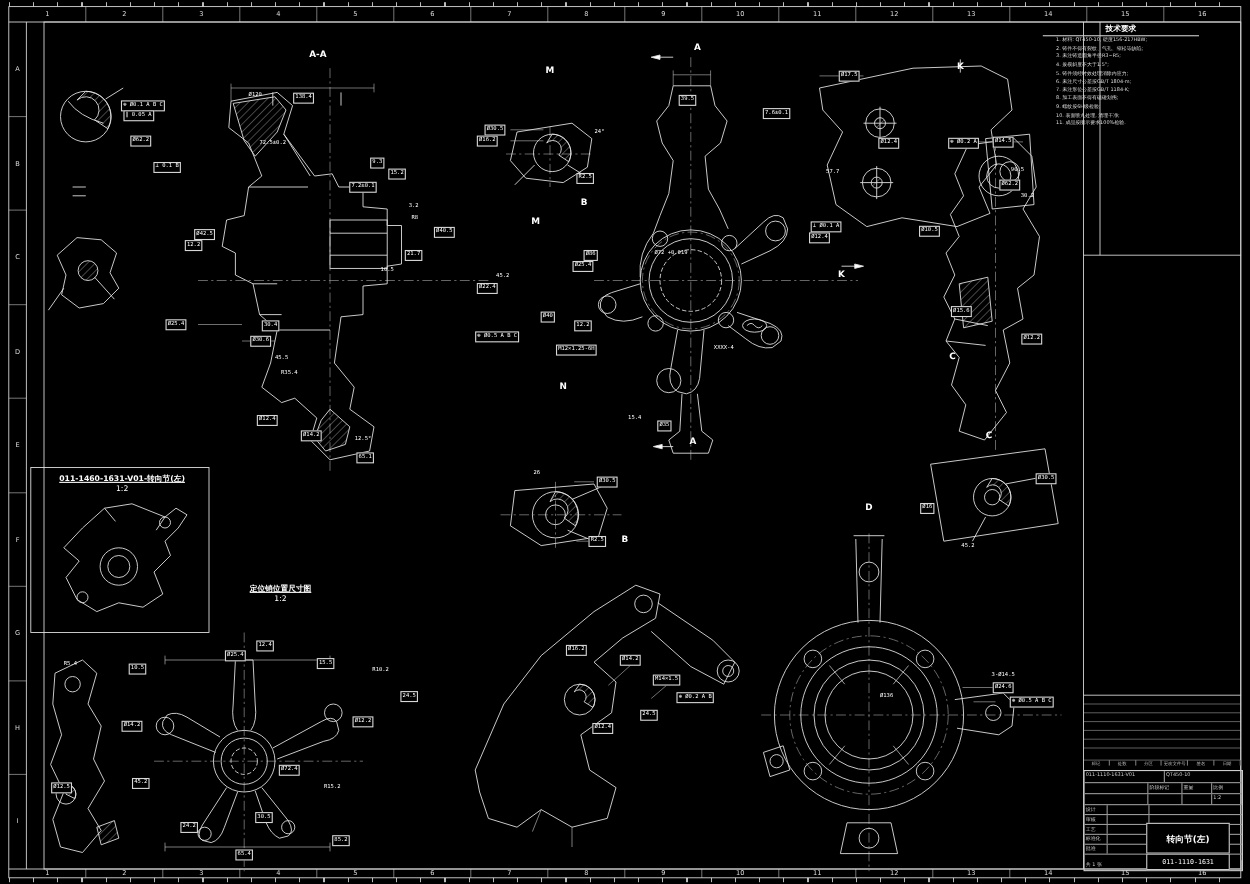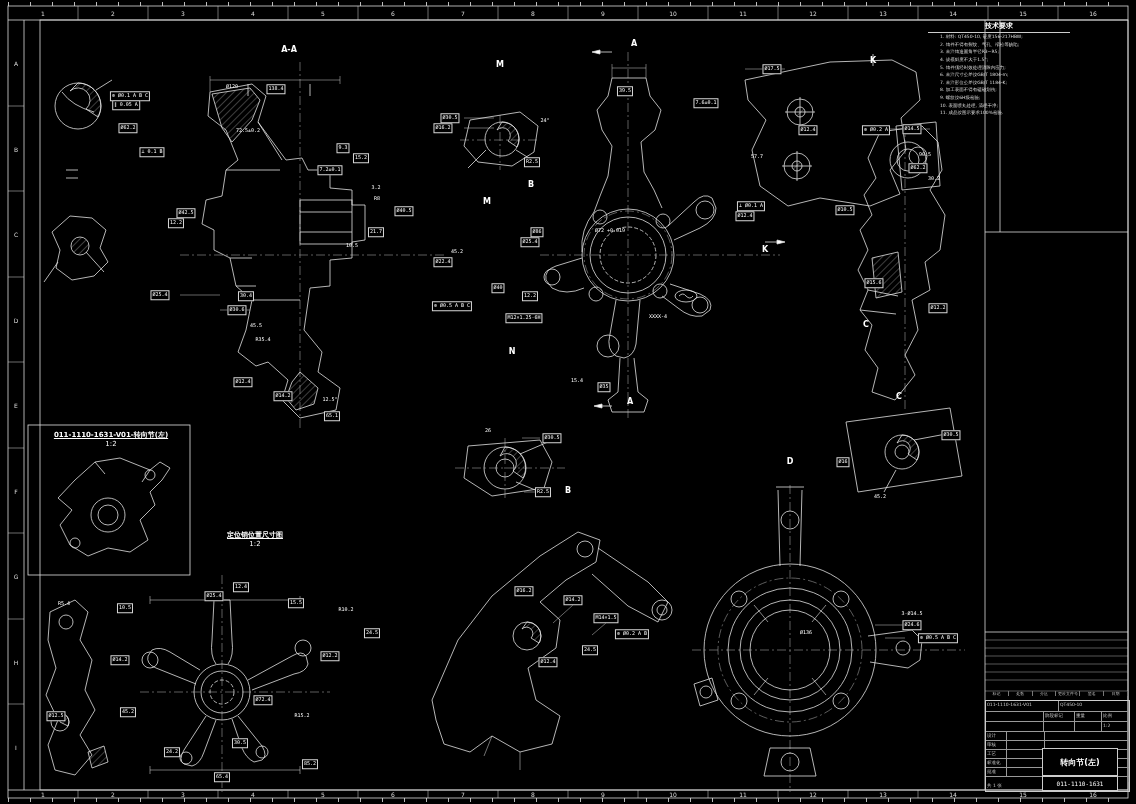--- a/index.html
+++ b/index.html
@@ -15,21 +15,21 @@
        color:#fff;white-space:nowrap;z-index:5;}
   .zone{position:absolute;transform:translate(-50%,-50%);font:6px "DejaVu Sans",sans-serif;color:#ddd;z-index:3;}
   #inset-title{position:absolute;left:36px;top:430px;width:150px;text-align:center;z-index:5;}
   #inset-title .t{font:bold 7px "DejaVu Sans",sans-serif;text-decoration:underline;}
   #inset-title .s{font:7px "DejaVu Sans",sans-serif;}
   #locator-title{position:absolute;left:200px;top:530px;width:110px;text-align:center;z-index:5;}
   #locator-title .t{font:bold 7px "DejaVu Sans",sans-serif;text-decoration:underline;}
   #locator-title .s{font:7px "DejaVu Sans",sans-serif;}
   
   .panel{position:absolute;z-index:4;}
-  #techreq{left:928px;top:20px;width:142px;}
+  #techreq{left:948px;top:20px;width:142px;}
   #techreq .hd{font:bold 7px "DejaVu Sans",sans-serif;text-align:center;border-bottom:0.5px solid #ccc;padding:1px 0;}
   #techreq .it{font:4.5px/1.7 "DejaVu Sans",sans-serif;color:#ddd;padding-left:12px;}
   #titleblock{left:985px;top:700px;width:143px;height:90px;border:0.5px solid #ccc;font-size:4.5px;}
   #titleblock .row{display:flex;border-bottom:0.5px solid #999;}
   #titleblock .c{border-right:0.5px solid #999;padding:0.5px 1px;color:#ccc;overflow:hidden;white-space:nowrap;}
   #tb-name{position:absolute;left:1042px;top:748px;width:74px;height:26px;border:0.5px solid #ccc;
      display:flex;align-items:center;justify-content:center;font:bold 8px "DejaVu Sans",sans-serif;z-index:6;background:#000;}
   #tb-no{position:absolute;left:1042px;top:776px;width:74px;height:13px;border:0.5px solid #ccc;
      display:flex;align-items:center;justify-content:center;font:6px "DejaVu Sans Mono",monospace;z-index:6;background:#000;}
   #revhead{position:absolute;left:985px;top:691px;width:143px;display:flex;z-index:5;}
@@ -309,21 +309,21 @@
         <path d="M540,438 h-18 M540,492 h-16"></path>
         <path d="M180,295 h40 M220,310 h30"></path>
         <path d="M745,69 h40 M890,129 h40"></path>
         <path d="M905,625 h-30 M905,638 h-20"></path>
         <path d="M573,605 l-20,18 M606,623 l-14,12"></path>
       </g>
     </g>
   </svg>
 
   <div id="inset-title">
-    <div class="t">011-1110-1631-V01-转向节(左)</div>
+    <div class="t">011-1460-1631-V01-转向节(左)</div>
     <div class="s">1:2</div>
   </div>
   <div id="locator-title">
     <div class="t">定位销位置尺寸图</div>
     <div class="s">1:2</div>
   </div>
 
   <div id="techreq" class="panel">
     <div class="hd">技术要求</div>
     <div id="techreq-items">

